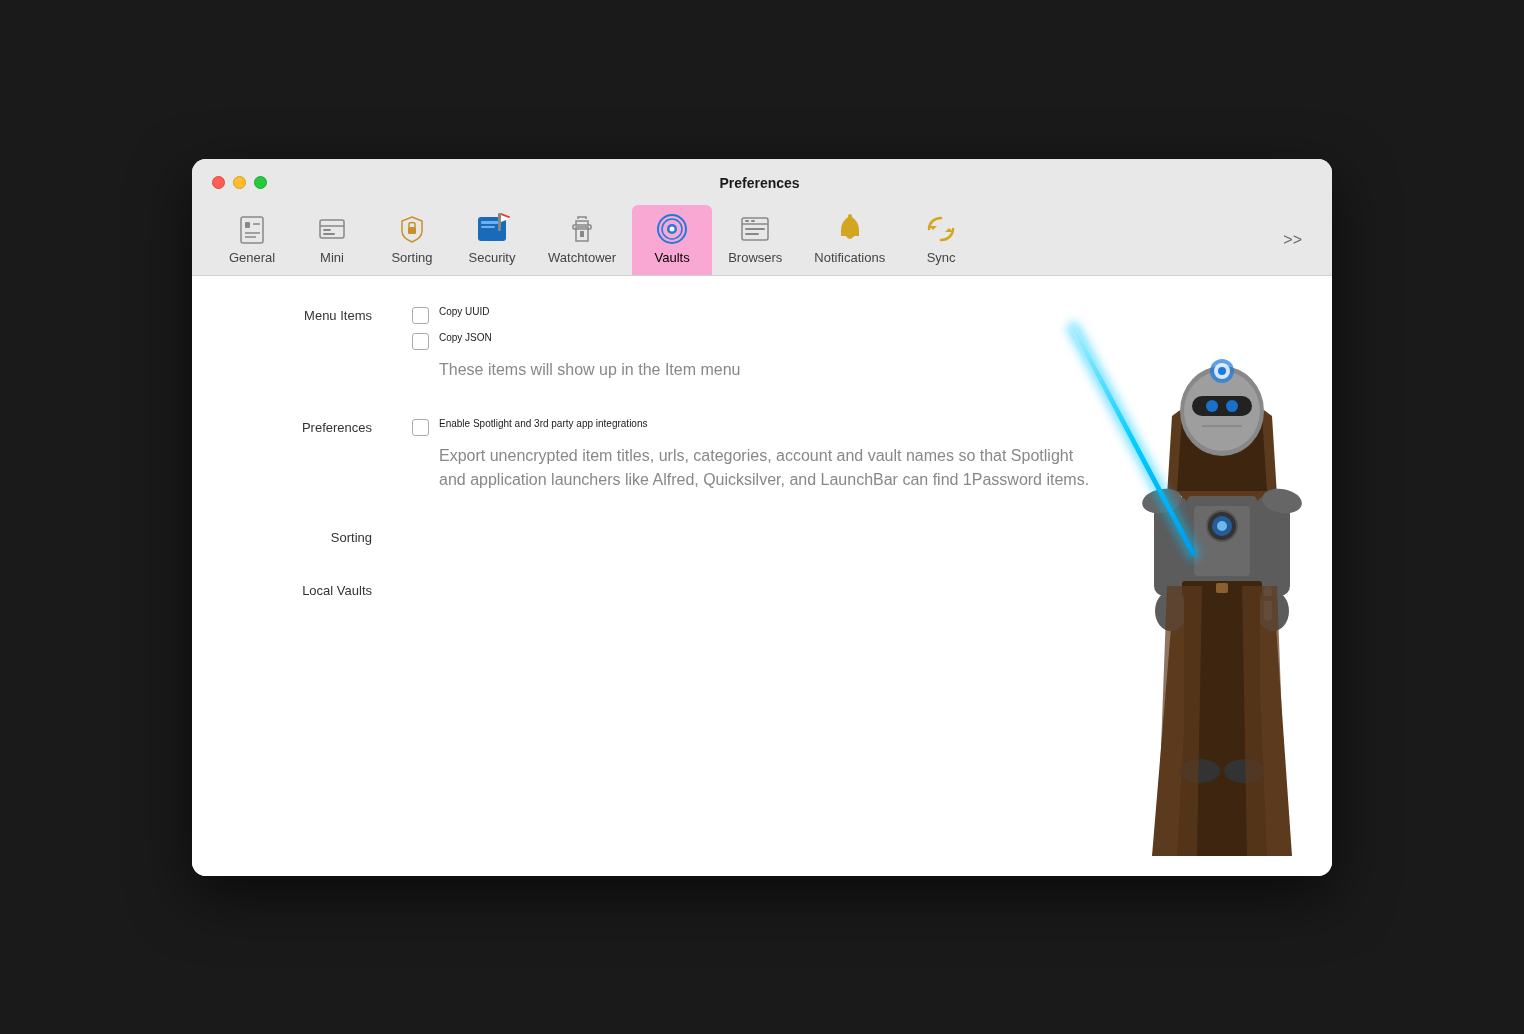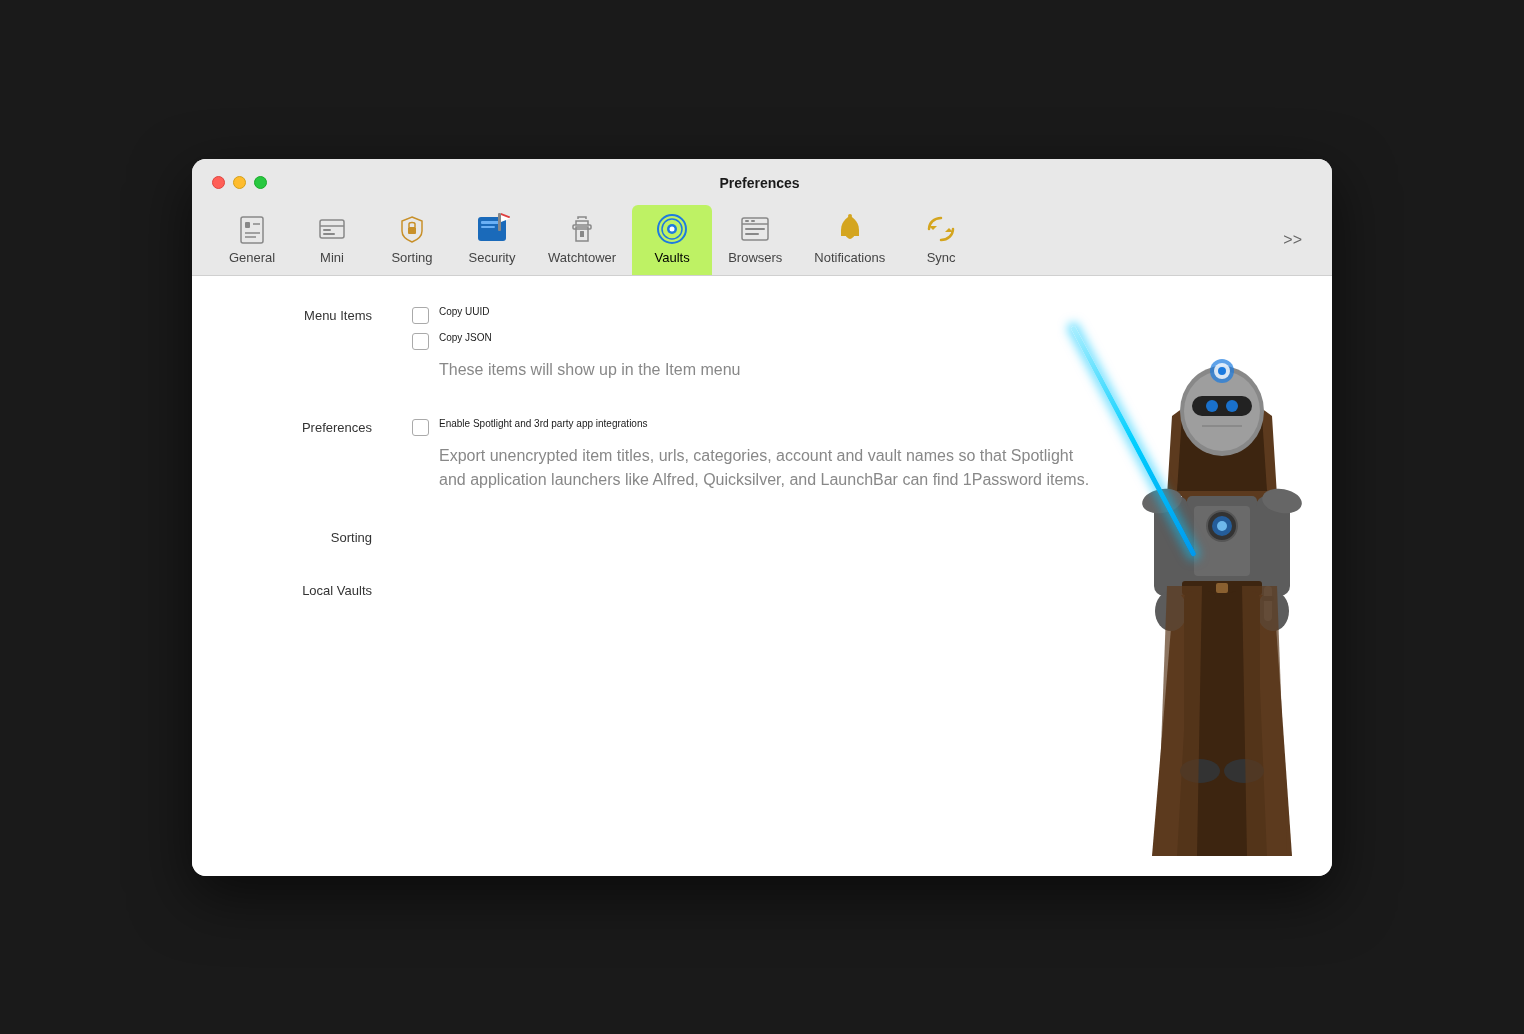--- a/index.html
+++ b/index.html
@@ -71,21 +71,21 @@
       display: flex;
       flex-direction: column;
       align-items: center;
       padding: 6px 16px 10px;
       cursor: pointer;
       border-radius: 6px 6px 0 0;
       min-width: 80px;
     }
 
     .tab-item.active {
-      background: #bef264;
+      background: #f9a8d4;
     }
 
     .tab-icon {
       width: 36px;
       height: 36px;
       display: flex;
       align-items: center;
       justify-content: center;
       font-size: 28px;
       margin-bottom: 3px;

